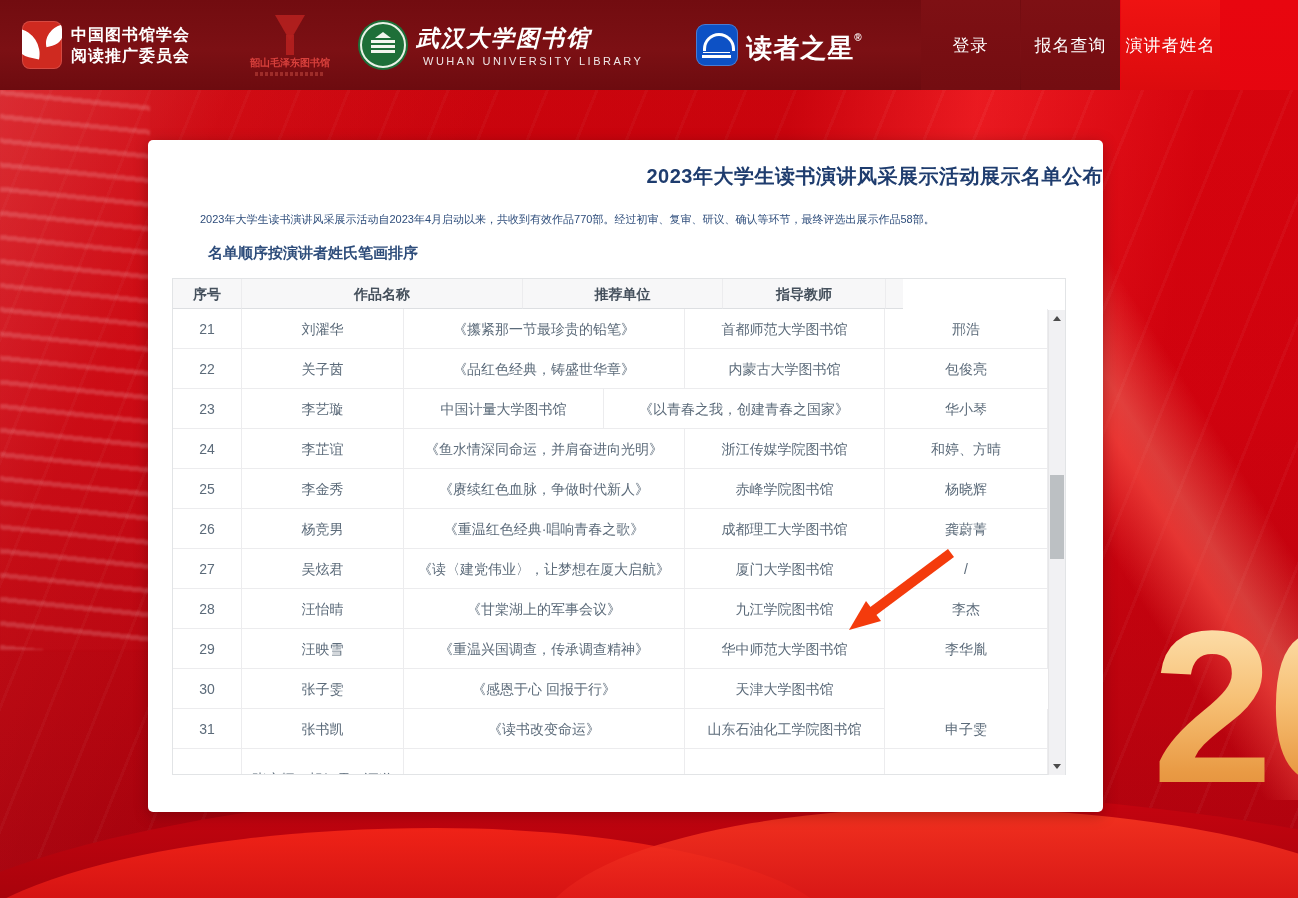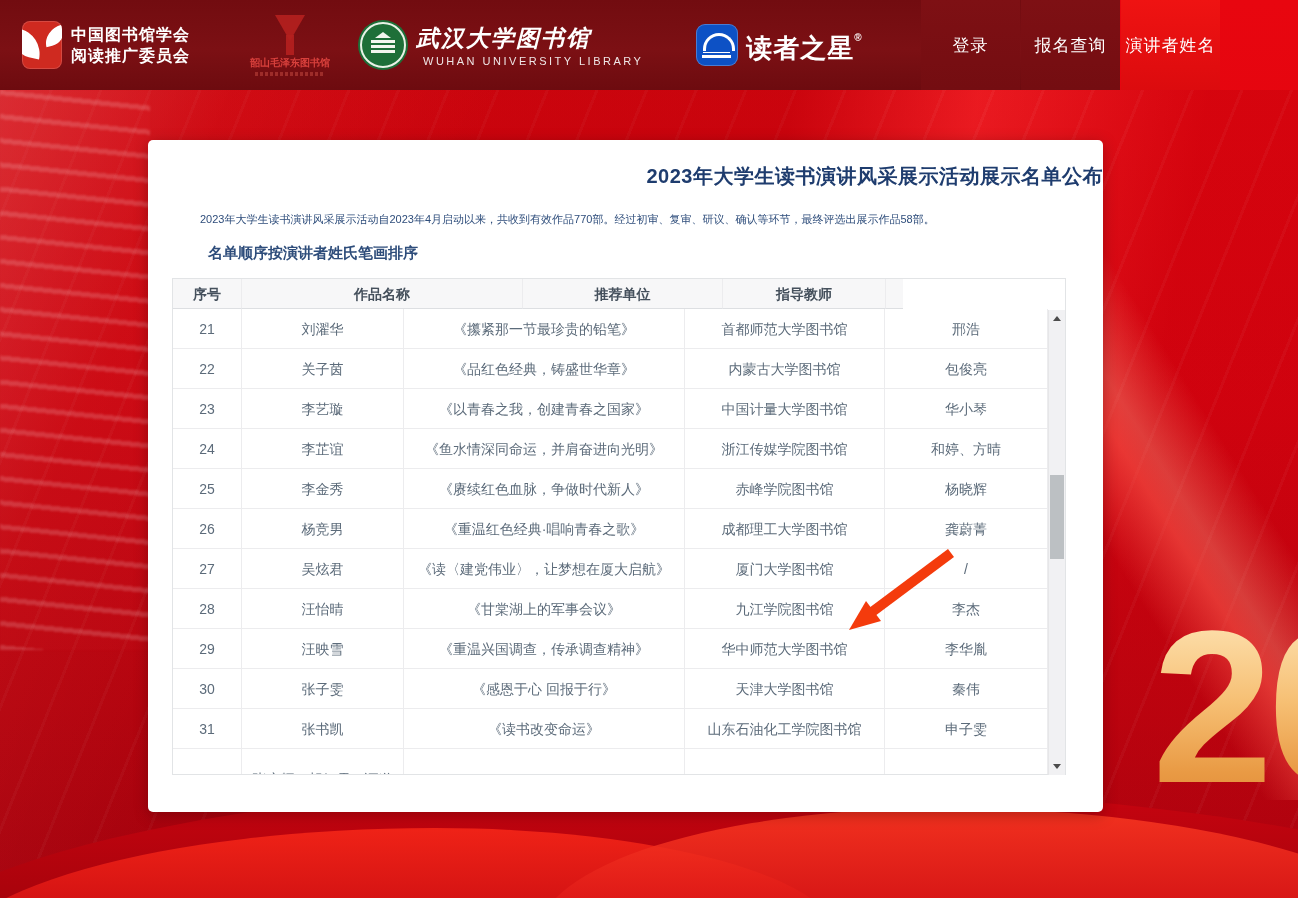--- a/index.html
+++ b/index.html
@@ -221,22 +221,22 @@
     <div class="tcell c0">22</div>
     <div class="tcell c1">关子茵</div>
     <div class="tcell c2">《品红色经典，铸盛世华章》</div>
     <div class="tcell c3">内蒙古大学图书馆</div>
     <div class="tcell c4">包俊亮</div>
   </div>
 
   <div class="trow">
     <div class="tcell c0">23</div>
     <div class="tcell c1">李艺璇</div>
+    <div class="tcell c3">中国计量大学图书馆</div>
     <div class="tcell c2">《以青春之我，创建青春之国家》</div>
-    <div class="tcell c3">中国计量大学图书馆</div>
     <div class="tcell c4">华小琴</div>
   </div>
 
   <div class="trow">
     <div class="tcell c0">24</div>
     <div class="tcell c1">李芷谊</div>
     <div class="tcell c2">《鱼水情深同命运，并肩奋进向光明》</div>
     <div class="tcell c3">浙江传媒学院图书馆</div>
     <div class="tcell c4">和婷、方晴</div>
   </div>
@@ -279,21 +279,20 @@
     <div class="tcell c2">《重温兴国调查，传承调查精神》</div>
     <div class="tcell c3">华中师范大学图书馆</div>
     <div class="tcell c4">李华胤</div>
   </div>
 
   <div class="trow">
     <div class="tcell c0">30</div>
     <div class="tcell c1">张子雯</div>
     <div class="tcell c2">《感恩于心 回报于行》</div>
     <div class="tcell c3">天津大学图书馆</div>
-    <div class="tcell c4">秦伟</div>
   </div>
 
   <div class="trow">
     <div class="tcell c0">31</div>
     <div class="tcell c1">张书凯</div>
     <div class="tcell c2">《读书改变命运》</div>
     <div class="tcell c3">山东石油化工学院图书馆</div>
     <div class="tcell c4">申子雯</div>
   </div>
 <div class="trow trow-partial">

